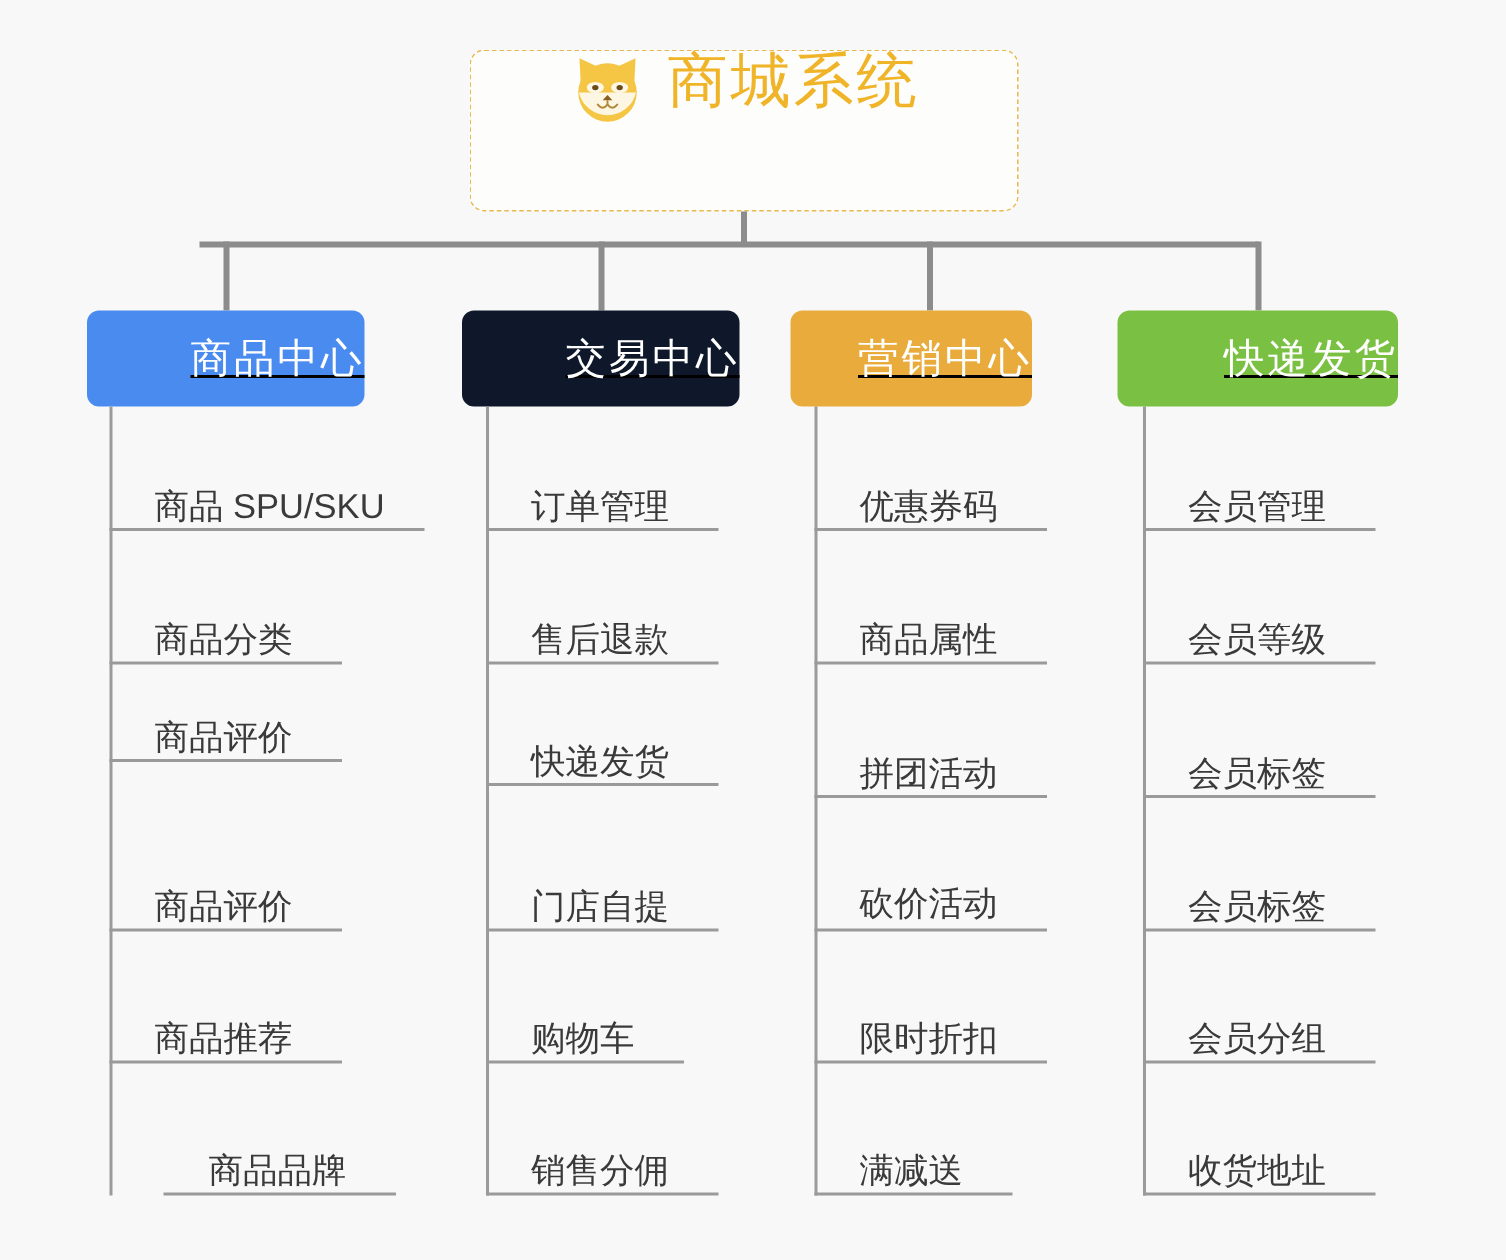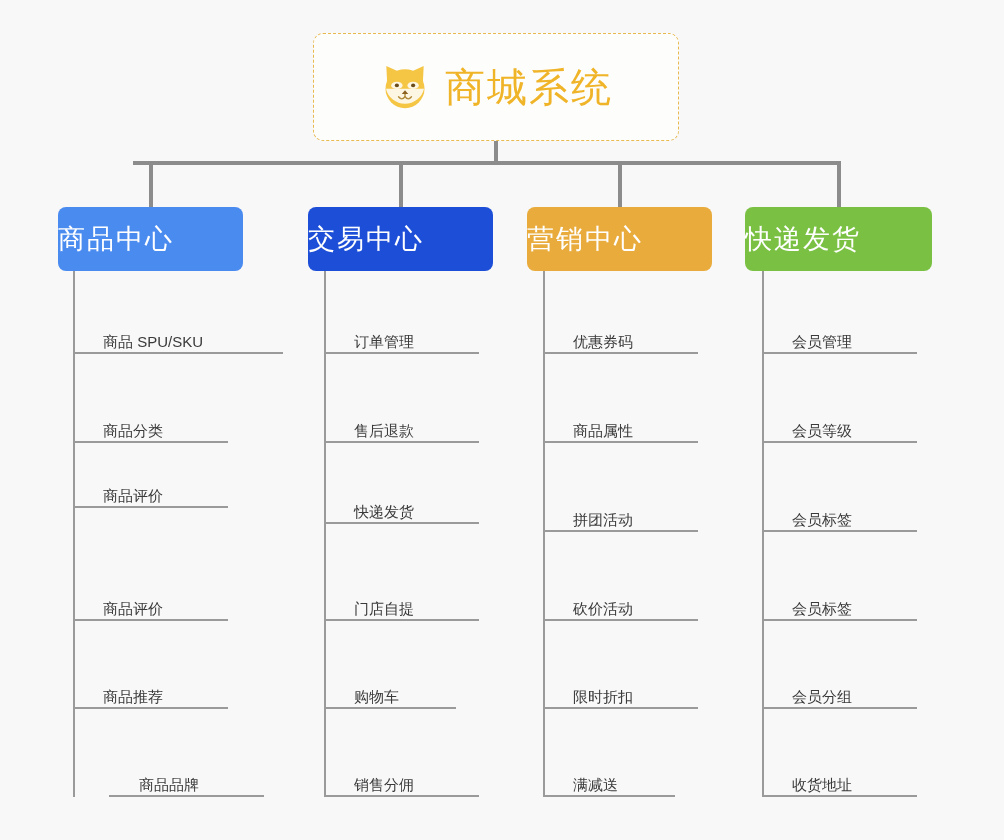--- a/index.html
+++ b/index.html
@@ -24,21 +24,21 @@
   .root-card {
     position: absolute;
     left: 313px;
     top: 33px;
     width: 366px;
     height: 108px;
     background: #fdfdfc;
     border: 1.5px dashed #e8b94e;
     border-radius: 10px;
     display: flex;
-    align-items: center;
+    align-items: flex-start;
     justify-content: center;
     gap: 14px;
   }
   .root-title {
     font-size: 40px;
     color: #f0b429;
     letter-spacing: 2px;
     line-height: 1;
     white-space: nowrap;
   }
@@ -73,21 +73,22 @@
   }
 
   
   .cat-box {
     position: absolute;
     top: 207px;
     height: 64px;
     border-radius: 8px;
     display: flex;
     align-items: center;
-    justify-content: flex-start;
+    justify-content: flex-end;
+    text-decoration: underline;
   }
   .cat-label {
     font-size: 27px;
     color: #ffffff;
     letter-spacing: 2px;
     line-height: 1;
     white-space: nowrap;
   }
 
   
@@ -101,21 +102,21 @@
   
   .leaf {
     position: absolute;
     height: 40px;
     display: flex;
     align-items: flex-end;
     padding-left: 30px;
     border-bottom: 2px solid #9a9a9a;
   }
   .leaf-label {
-    font-size: 15px;
+    font-size: 23px;
     color: #3a3a3a;
     line-height: 1.15;
     white-space: nowrap;
     padding-bottom: 2px;
   }
 </style>
 </head>
 <body>
 
 <div id="canvas">
@@ -166,21 +167,21 @@
       <div class="leaf" style="left: 73px; top: 581px; width: 155px;">
         <span class="leaf-label">商品评价</span>
       </div>
       <div class="leaf" style="left: 73px; top: 669px; width: 155px;">
         <span class="leaf-label">商品推荐</span>
       </div>
       <div class="leaf" style="left: 73px; top: 757px; width: 155px; margin-left: 36px;">
         <span class="leaf-label">商品品牌</span>
       </div>
       <div class="conn conn-drop" style="left: 398.5px;"></div>
-      <div class="cat-box" style="left: 308px; width: 185px; background: #1d4ed8;">
+      <div class="cat-box" style="left: 308px; width: 185px; background: #0f172a;">
         <span class="cat-label">交易中心</span>
       </div>
       <div class="spine" style="left: 324px; height: 526px;"></div>
       <div class="leaf" style="left: 324px; top: 314px; width: 155px;">
         <span class="leaf-label">订单管理</span>
       </div>
       <div class="leaf" style="left: 324px; top: 403px; width: 155px;">
         <span class="leaf-label">售后退款</span>
       </div>
       <div class="leaf" style="left: 324px; top: 484px; width: 155px;">
@@ -189,34 +190,34 @@
       <div class="leaf" style="left: 324px; top: 581px; width: 155px; text-align: right;">
         <span class="leaf-label">门店自提</span>
       </div>
       <div class="leaf" style="left: 324px; top: 669px; width: 132px;">
         <span class="leaf-label">购物车</span>
       </div>
       <div class="leaf" style="left: 324px; top: 757px; width: 155px;">
         <span class="leaf-label">销售分佣</span>
       </div>
       <div class="conn conn-drop" style="left: 617.5px;"></div>
-      <div class="cat-box" style="left: 527px; width: 185px; background: rgb(232, 171, 60);">
+      <div class="cat-box" style="left: 527px; width: 161px; background: rgb(232, 171, 60);">
         <span class="cat-label">营销中心</span>
       </div>
       <div class="spine" style="left: 543px; height: 526px;"></div>
       <div class="leaf" style="left: 543px; top: 314px; width: 155px;">
         <span class="leaf-label">优惠券码</span>
       </div>
       <div class="leaf" style="left: 543px; top: 403px; width: 155px;">
         <span class="leaf-label">商品属性</span>
       </div>
       <div class="leaf" style="left: 543px; top: 492px; width: 155px;">
         <span class="leaf-label">拼团活动</span>
       </div>
-      <div class="leaf" style="left: 543px; top: 581px; width: 155px;">
+      <div class="leaf" style="left: 543px; top: 581px; width: 155px; font-family: Liberation Mono, monospace;">
         <span class="leaf-label">砍价活动</span>
       </div>
       <div class="leaf" style="left: 543px; top: 669px; width: 155px;">
         <span class="leaf-label">限时折扣</span>
       </div>
       <div class="leaf" style="left: 543px; top: 757px; width: 132px;">
         <span class="leaf-label">满减送</span>
       </div>
       <div class="conn conn-drop" style="left: 836.5px;"></div>
       <div class="cat-box" style="left: 745px; width: 187px; background: rgb(122, 193, 67);">

